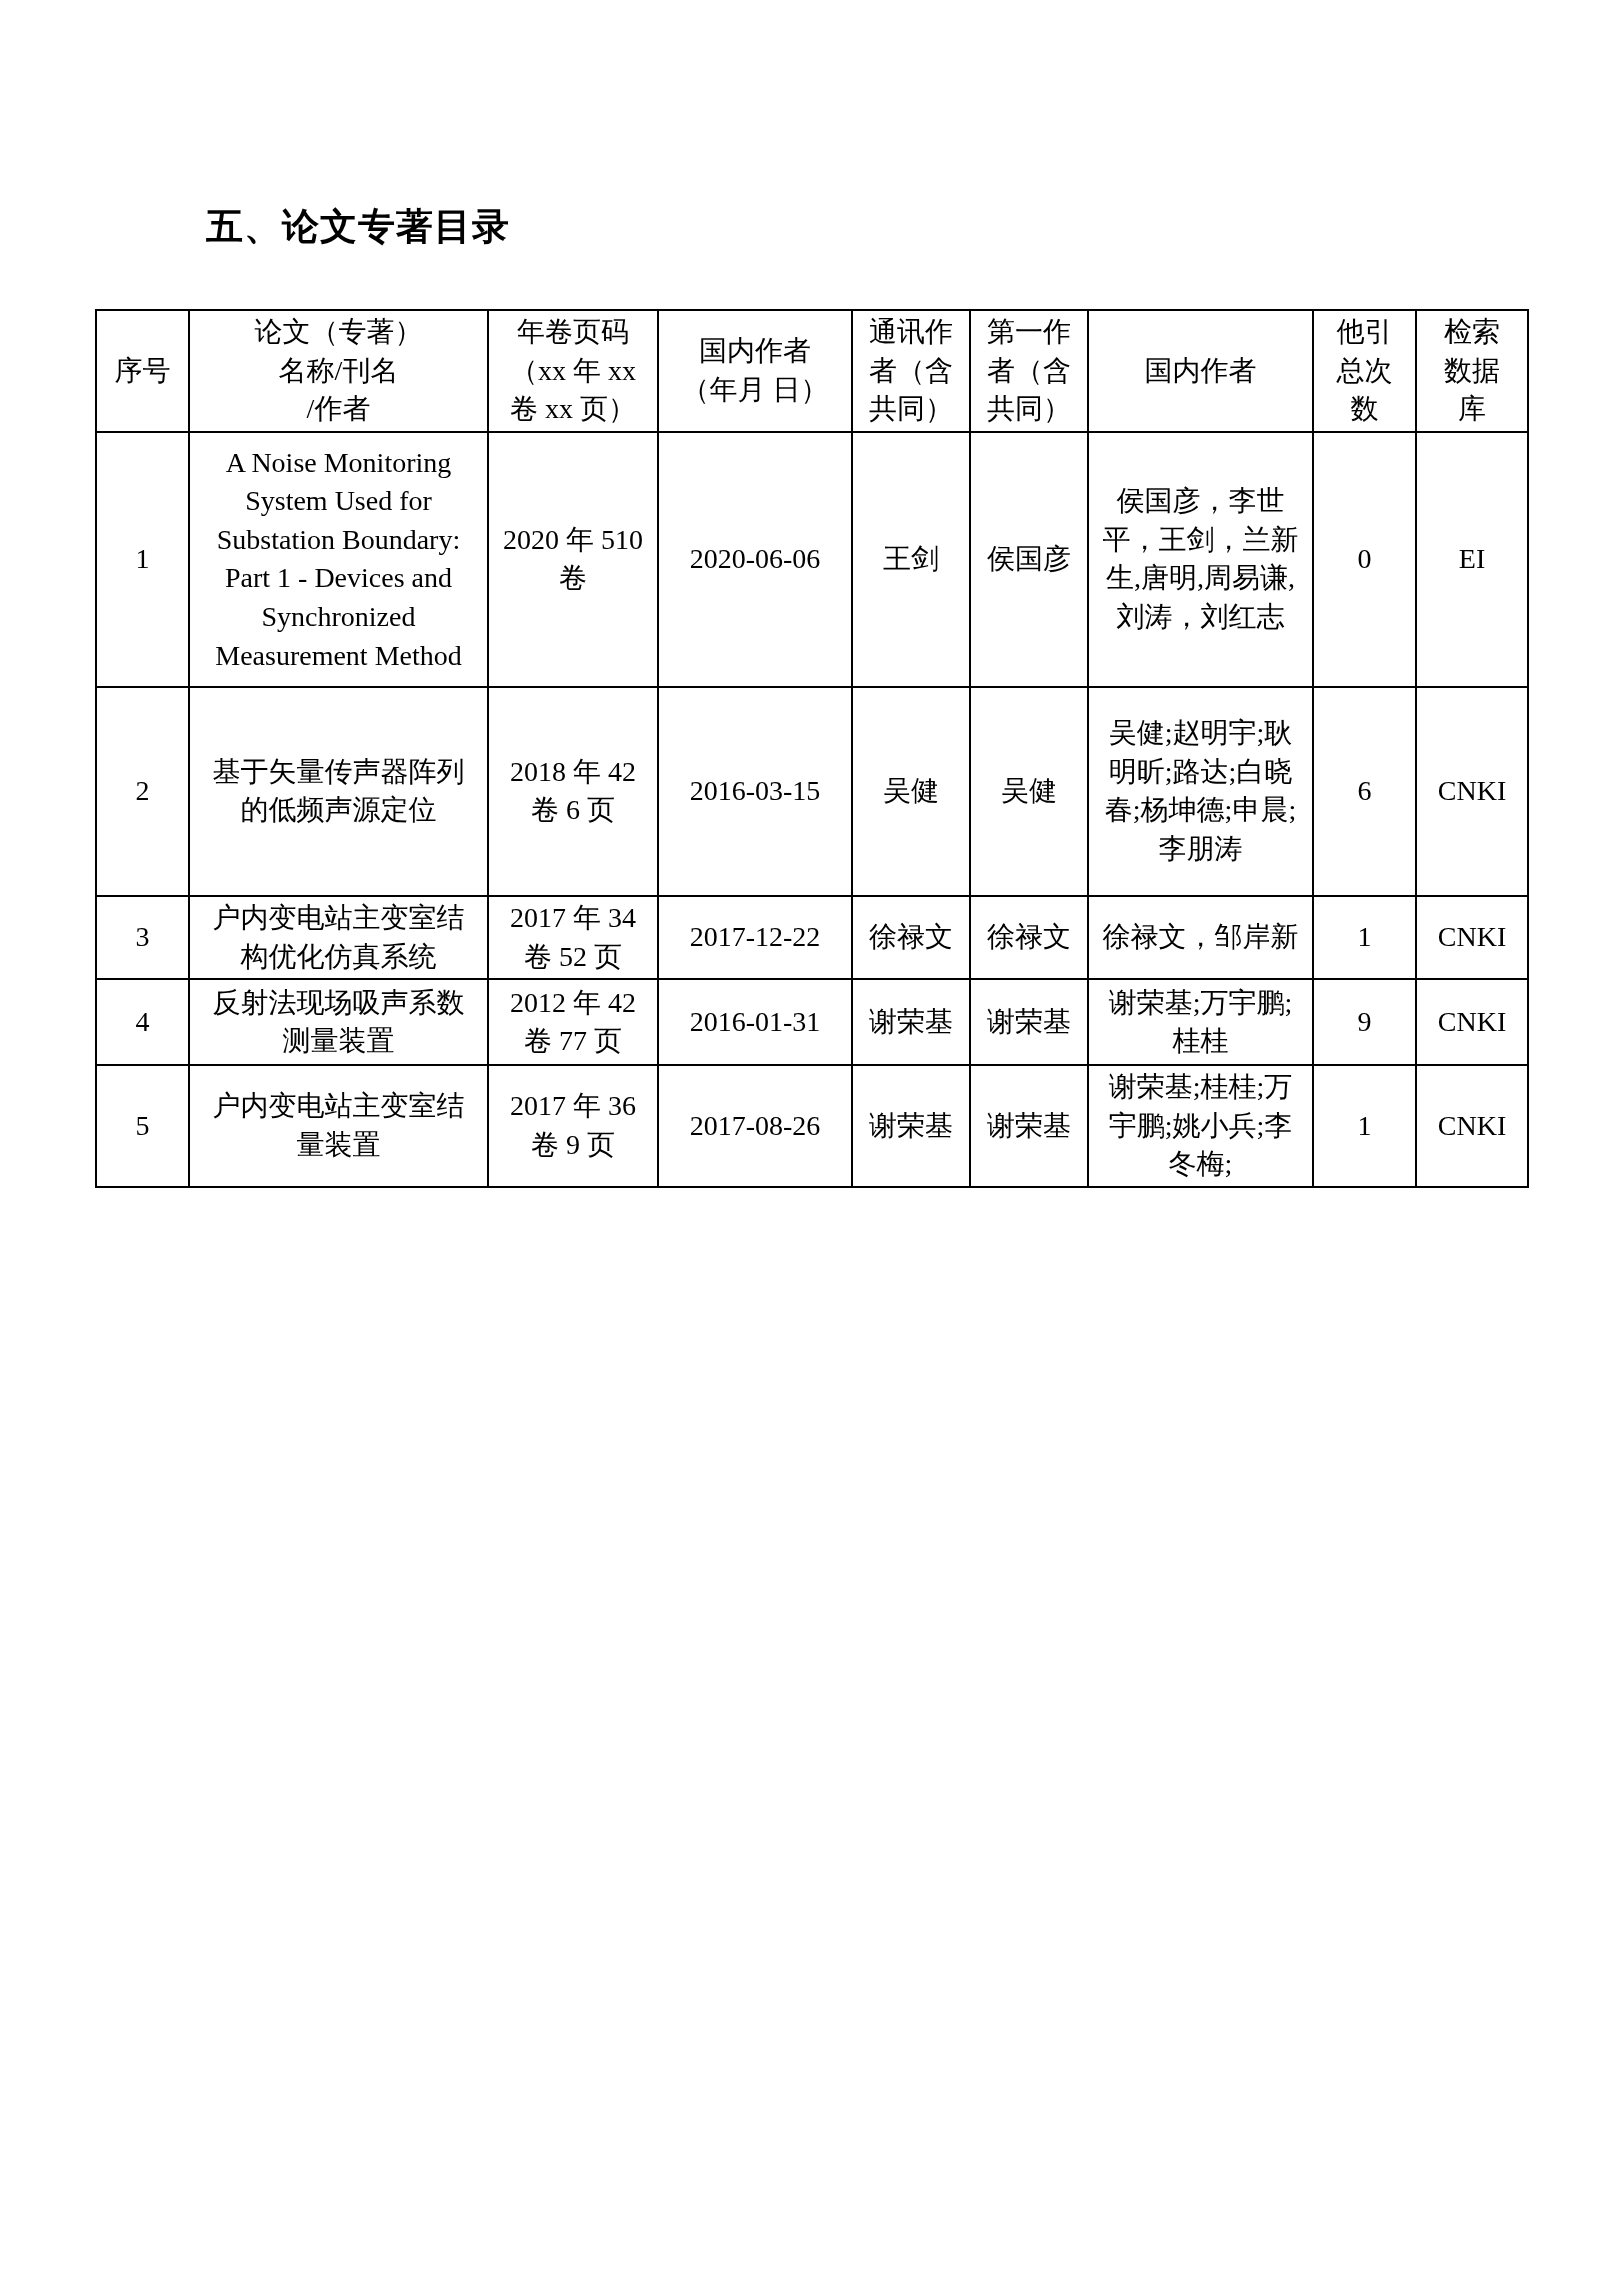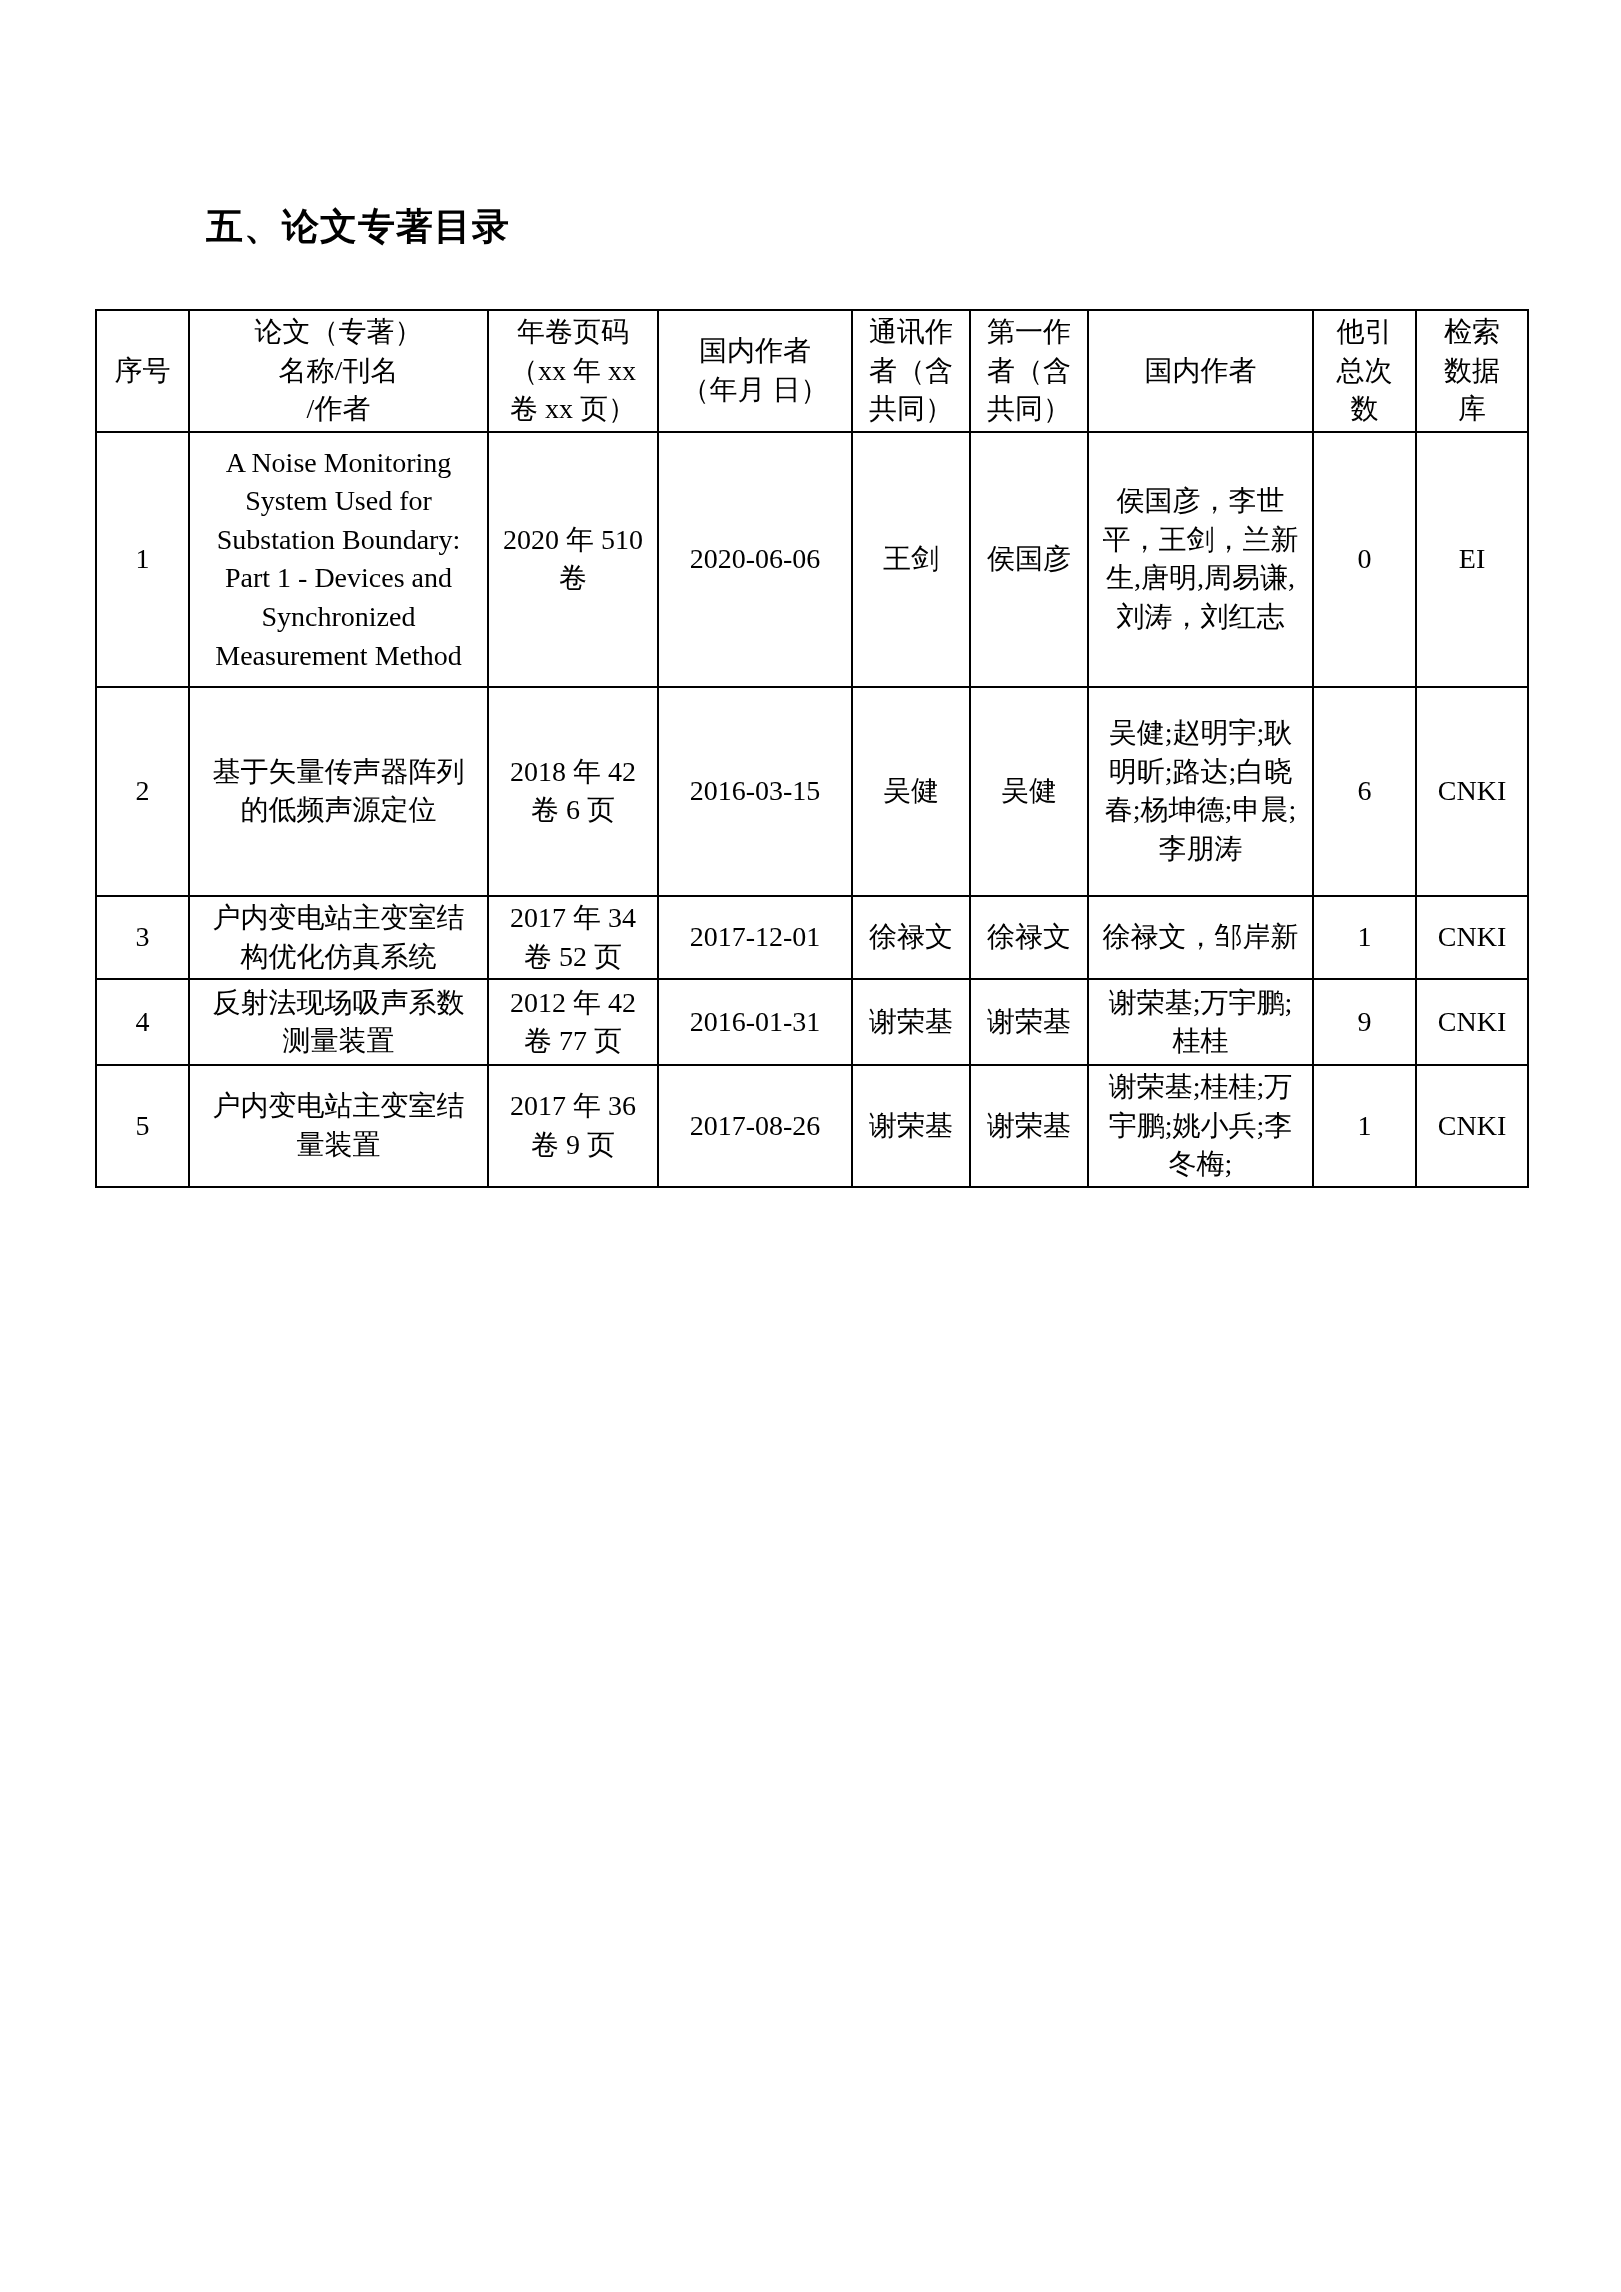--- a/index.html
+++ b/index.html
@@ -132,21 +132,21 @@
         <td>6</td>
         <td>CNKI</td>
       </tr>
 
       <tr class="row-3">
         <td>3</td>
         <td>户内变电站主变室结
 构优化仿真系统</td>
         <td>2017 年 34
 卷 52 页</td>
-        <td>2017-12-01</td>
+        <td>2017-12-22</td>
         <td>徐禄文</td>
         <td>徐禄文</td>
         <td>徐禄文，邹岸新</td>
         <td>1</td>
         <td>CNKI</td>
       </tr>
 
       <tr class="row-4">
         <td>4</td>
         <td>反射法现场吸声系数

